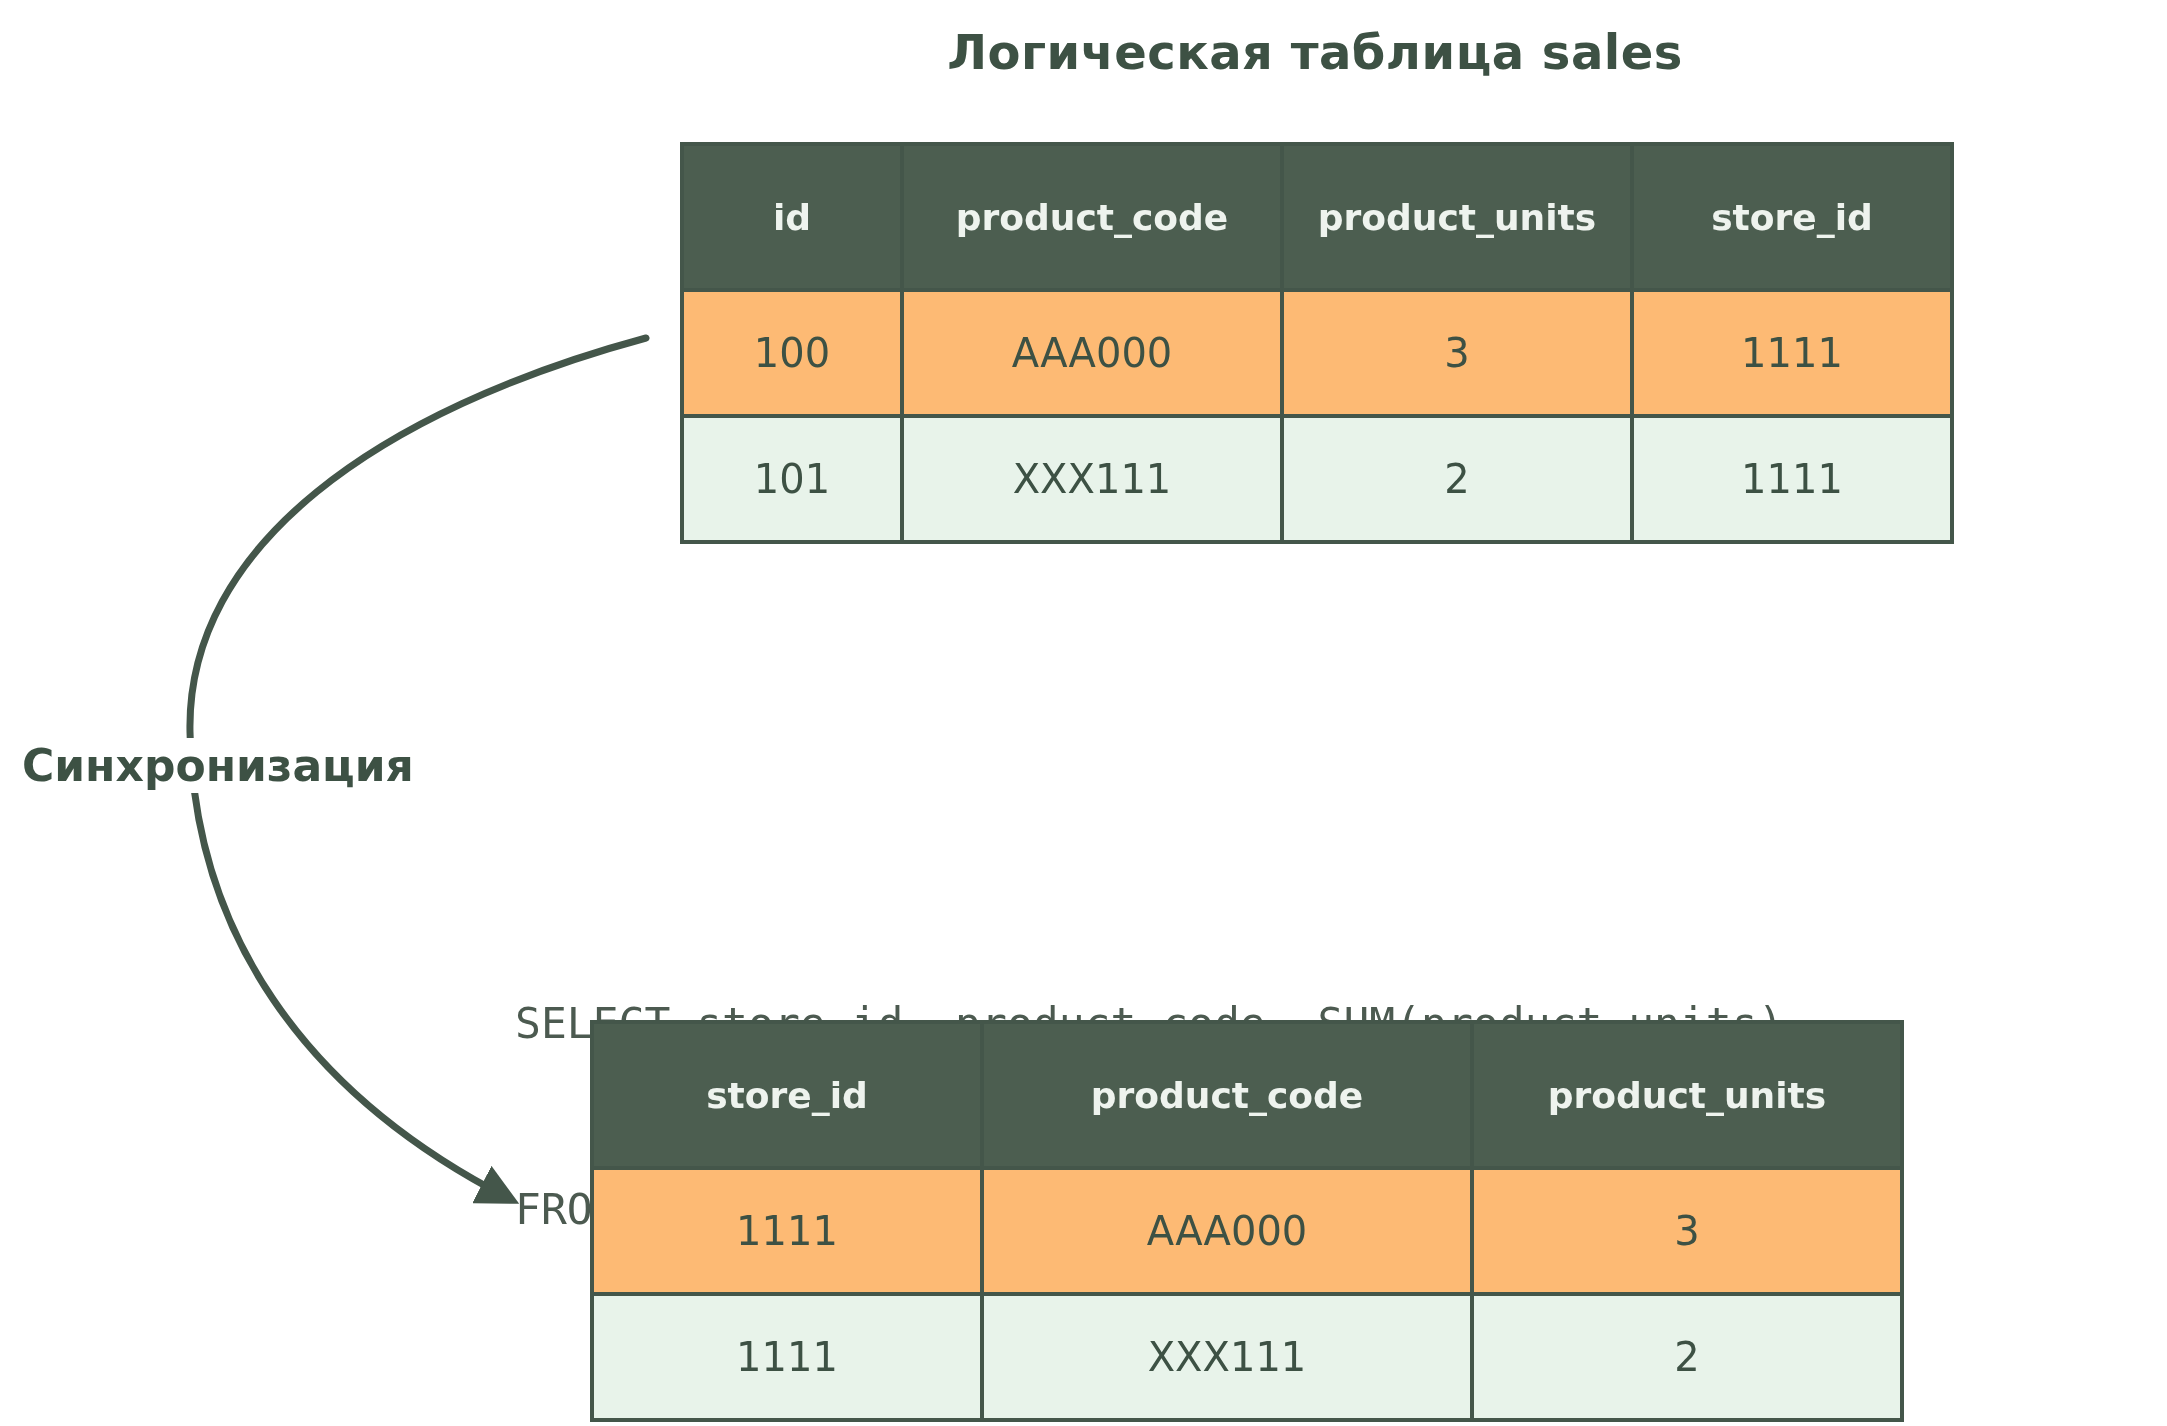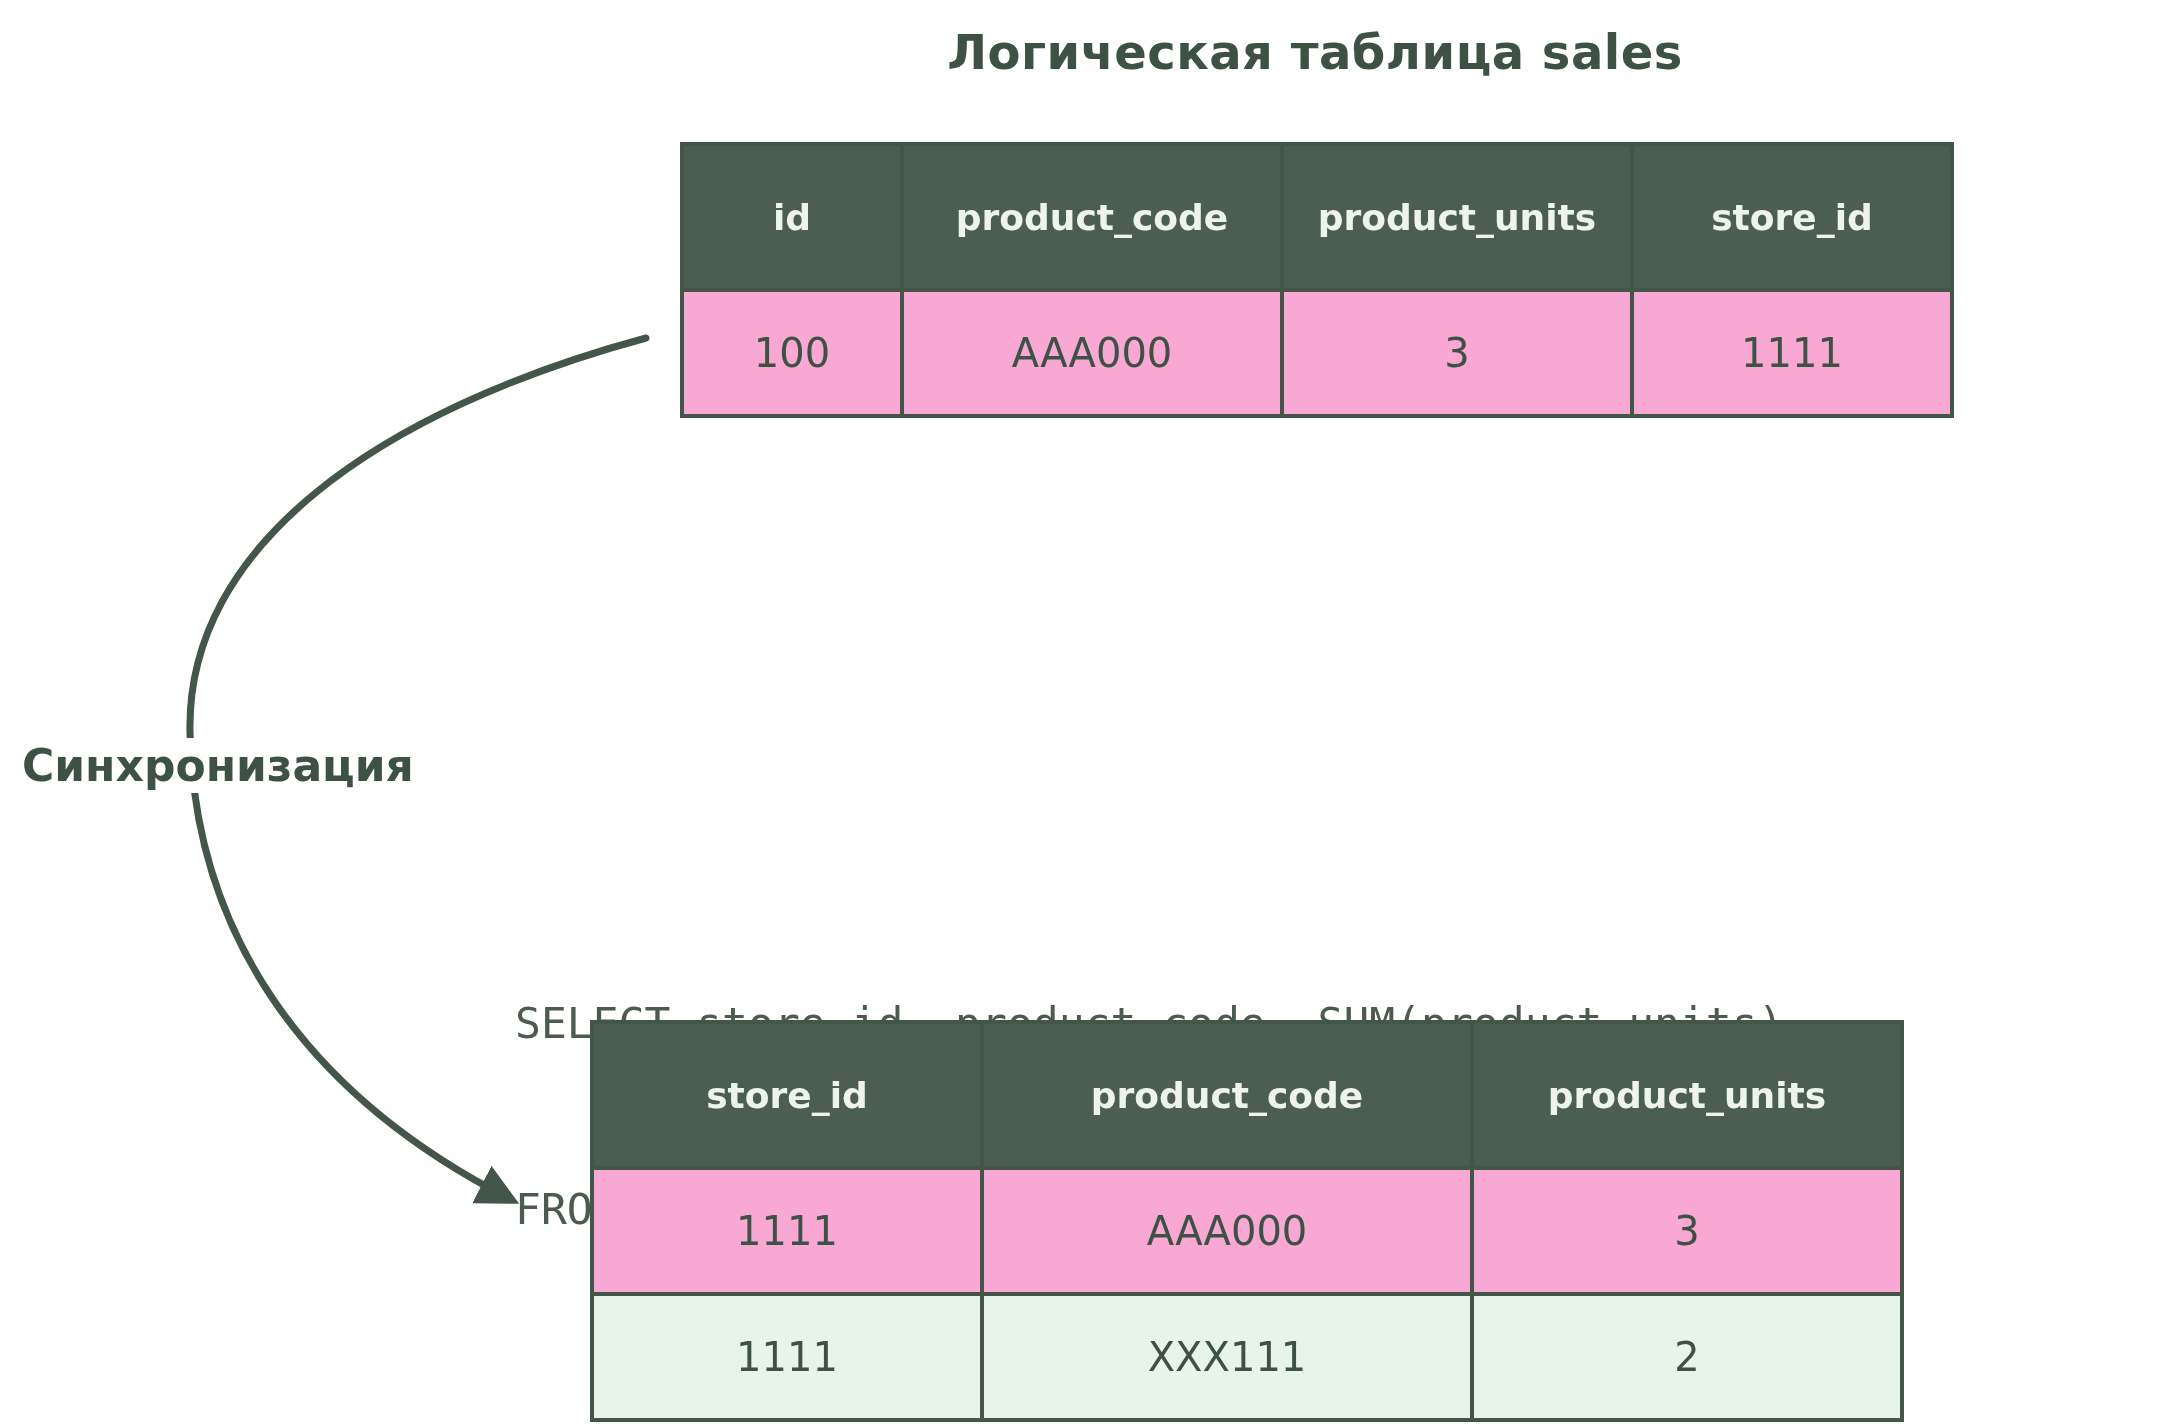--- a/index.html
+++ b/index.html
@@ -85,21 +85,21 @@
     padding: 0 10px;
   }
   .tbl th {
     background: var(--header-bg, #4c5e50);
     color: var(--header-text, #eef3ee);
     font-size: 36px;
     font-weight: 700;
     height: 146px;
   }
   .tbl td {
-    background: #f9a8d4;
+    background: #fdba74;
     color: var(--text, #3d5144);
     font-size: 40px;
     height: 126px;
   }
   .tbl tr.row-alt td { background: var(--light-row-bg, #e8f3ea); }
 
   .top-tbl { left: 680px; top: 142px; width: 1270px; padding-left: 36px; }
   .bottom-tbl { left: 590px; top: 1020px; width: 1310px; }
 </style>
 </head>
@@ -133,20 +133,26 @@
         <th>store_id</th>
       </tr>
     </thead>
     <tbody>
       <tr>
         <td>100</td>
         <td>AAA000</td>
         <td>3</td>
         <td>1111</td>
       </tr>
+      <tr class="row-alt">
+        <td>101</td>
+        <td>XXX111</td>
+        <td>2</td>
+        <td>1111</td>
+      </tr>
     </tbody>
   </table>
 
   <div class="sync-label">Синхронизация</div>
 
 
   <div class="sql-block">
     <div>SELECT store_id, product_code, SUM(product_units)</div>
     <div>FROM sales GROUP BY store_id, product_code</div>
   </div>

